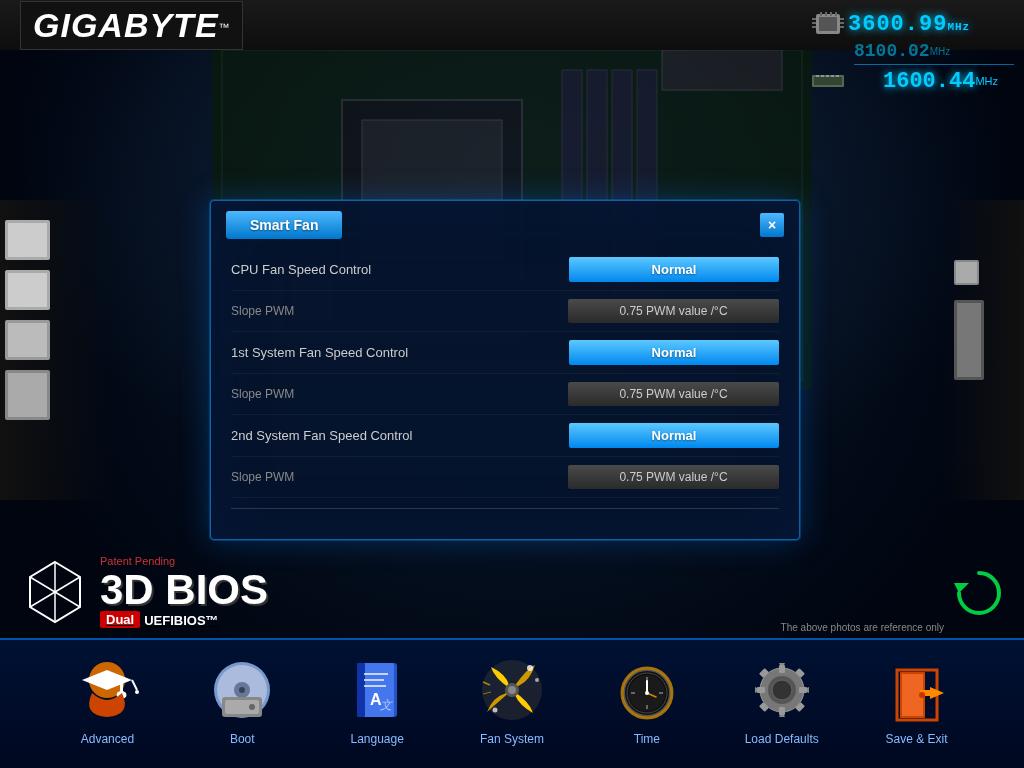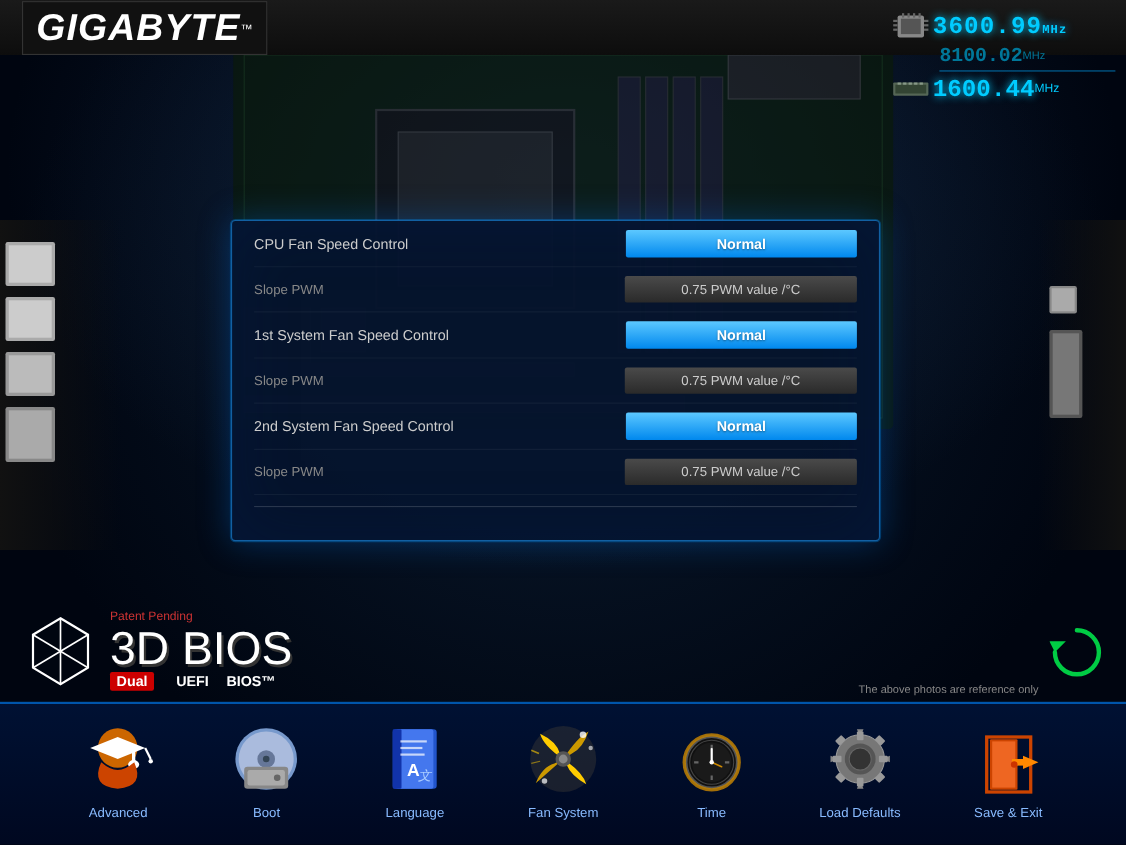--- a/index.html
+++ b/index.html
@@ -257,31 +257,32 @@
     }
 
     .patent-text {
       color: #cc3333;
       font-size: 11px;
       margin-bottom: 2px;
     }
 
     .bios-3d-text {
       font-size: 42px;
-      font-weight: 400;
+      font-weight: 700;
       color: white;
       line-height: 1;
       text-shadow: 2px 2px 0 #333;
       text-align: center;
     }
 
     .dual-uefi {
       display: flex;
-      align-items: center;
-      gap: 16px;
+      align-items: flex-end;
+      gap: 0;
+      text-decoration: underline;
     }
 
     .dual-badge {
       background: #cc0000;
       color: white;
       font-size: 13px;
       font-weight: bold;
       padding: 1px 6px;
       border-radius: 2px;
     }
@@ -401,26 +402,30 @@
   <div class="speed-row">
     <svg class="ram-icon-svg" viewBox="0 0 40 28">
       <rect x="4" y="8" width="32" height="12" fill="#556655" rx="1"></rect>
       <rect x="6" y="10" width="28" height="8" fill="#334433"></rect>
       <rect x="8" y="8" width="3" height="2" fill="#889988"></rect>
       <rect x="13" y="8" width="3" height="2" fill="#889988"></rect>
       <rect x="18" y="8" width="3" height="2" fill="#889988"></rect>
       <rect x="23" y="8" width="3" height="2" fill="#889988"></rect>
       <rect x="28" y="8" width="3" height="2" fill="#889988"></rect>
     </svg>
-    <span style="color:#00ccff;font-family:'Courier New',monospace;font-size:22px;font-weight:bold;text-shadow:0 0 8px #00ccff;">1600.44</span>
+    <span style="color:#00ccff;font-family:'Courier New',monospace;font-size:22px;font-weight:bold;text-shadow:0 0 8px #00ccff;margin-left:35px;">1600.44</span>
       <span style="color:#00ccff;font-size:11px;">MHz</span>
   </div>
 </div>
 
 <div class="dialog-overlay">
+  <div class="dialog-title-bar">
+    <button class="smart-fan-tab">Smart Fan</button>
+    <button class="close-btn">×</button>
+  </div>
 
   <div class="dialog-content">
 
     <div class="setting-row">
       <span class="setting-label">CPU Fan Speed Control</span>
       <button class="value-btn-normal">Normal</button>
     </div>
 
     <div class="setting-row">
       <span class="setting-label dimmed">Slope PWM</span>

